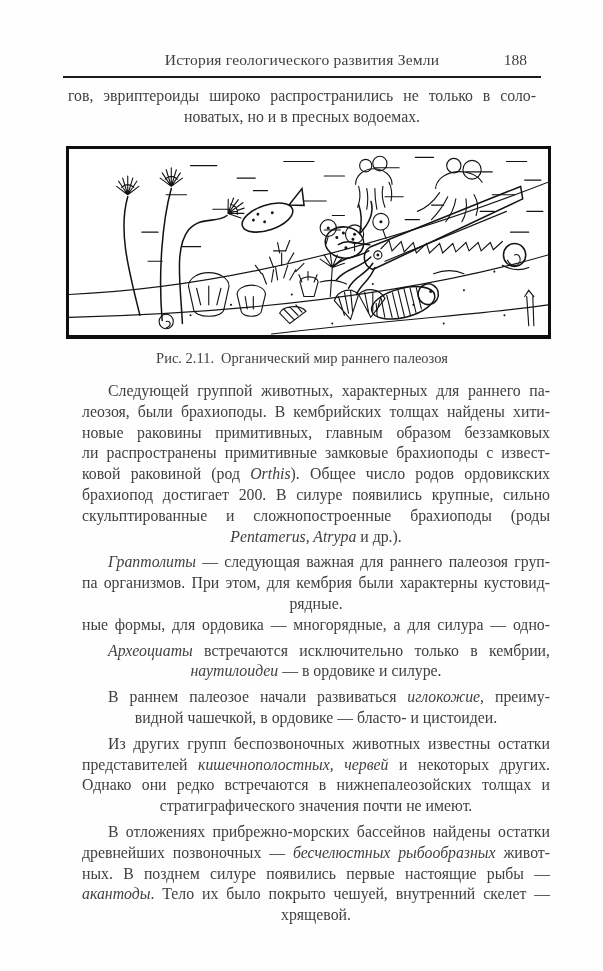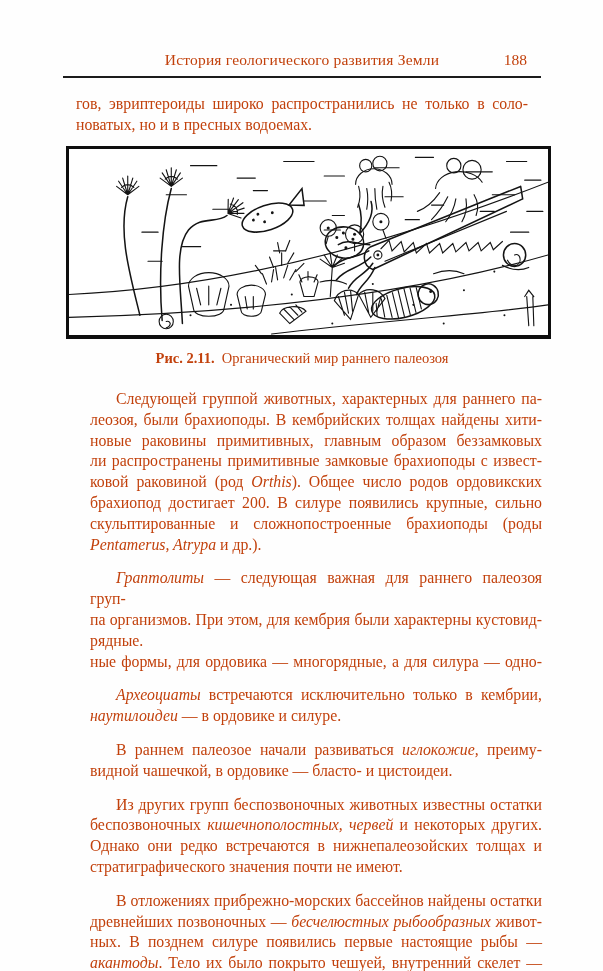--- a/index.html
+++ b/index.html
@@ -1,18 +1,18 @@
 <!DOCTYPE html>
 <html lang="ru"><head>
 <meta charset="utf-8">
 <style>
   html,body { margin:0; padding:0; background:#e8e8e8; }
   .page {
     position:relative; width:603px; height:971px; margin:0 auto;
-    background:#fefefe; color:#c2410c;
+    background:#fefefe; color:#404040;
     font-family:"Liberation Serif","DejaVu Serif",serif;
     overflow:hidden;
   }
   
   .running-head {
     position:absolute; left:63px; top:51px; width:478px; height:25px;
     border-bottom:2px solid #1c1c1c; font-size:15.5px;
   }
   .head-title { display:block; text-align:center; letter-spacing:.2px; }
   .page-num { position:absolute; right:14px; top:0; }
@@ -23,27 +23,27 @@
   
   .figure-frame {
     position:absolute; left:66px; top:146px; width:479px; height:186px;
     border:3px solid #0e0e0e; border-bottom-width:4px; background:#fff;
   }
   .figure-frame svg { display:block; width:100%; height:100%; }
   .figure-caption {
     position:absolute; left:63px; top:350px; width:478px;
     text-align:center; font-size:14.5px;
   }
-  .cap-label { font-weight:bold; margin-right:7px; }
+  .cap-label { font-weight:normal; margin-right:7px; }
 
   
   .body-text { position:absolute; left:77px; top:376px; width:478px; }
 
-  .para { margin:13px; }
-  .tline { line-height:20.8px; font-size:15.8px; white-space:normal; }
+  .para { margin:5px; }
+  .tline { line-height:20.8px; font-size:15.8px; white-space:normal;text-align:center; }
   .just { text-align:justify; text-align-last:justify; }
   .indent .tline:first-child { text-indent:26px; }
   .it { font-style:italic; }
 
   .ill { stroke:#141414; stroke-width:1.5; fill:none; stroke-linecap:round; }
   .ill-thin { stroke:#141414; stroke-width:1.1; fill:none; stroke-linecap:round; }
   .ill-fill { fill:#141414; stroke:none; }
 </style>
 </head>
 <body>
@@ -214,21 +214,21 @@
       <div class="para indent">
         <div class="tline just"><span class="it">Археоциаты</span><span> встречаются исключительно только в кембрии,</span></div>
         <div class="tline"><span class="it">наутилоидеи</span><span> — в ордовике и силуре.</span></div>
       </div>
       <div class="para indent">
         <div class="tline just"><span>В раннем палеозое начали развиваться </span><span class="it">иглокожие,</span><span> преиму-</span></div>
         <div class="tline"><span>видной чашечкой, в ордовике — бласто- и цистоидеи.</span></div>
       </div>
       <div class="para indent">
         <div class="tline just"><span>Из других групп беспозвоночных животных известны остатки</span></div>
-        <div class="tline just"><span>беспозвоночных </span><span class="it">кишечнополостных, червей</span><span> и некоторых других.</span></div>
+        <div class="tline just"><span>представителей </span><span class="it">кишечнополостных, червей</span><span> и некоторых других.</span></div>
         <div class="tline just"><span>Однако они редко встречаются в нижнепалеозойских толщах и</span></div>
         <div class="tline"><span>стратиграфического значения почти не имеют.</span></div>
       </div>
       <div class="para indent">
         <div class="tline just"><span>В отложениях прибрежно-морских бассейнов найдены остатки</span></div>
         <div class="tline just"><span>древнейших позвоночных — </span><span class="it">бесчелюстных рыбообразных</span><span> живот-</span></div>
         <div class="tline just"><span>ных. В позднем силуре появились первые настоящие рыбы —</span></div>
         <div class="tline just"><span class="it">акантоды</span><span>. Тело их было покрыто чешуей, внутренний скелет —</span></div>
         <div class="tline"><span>хрящевой.</span></div>
       </div>

